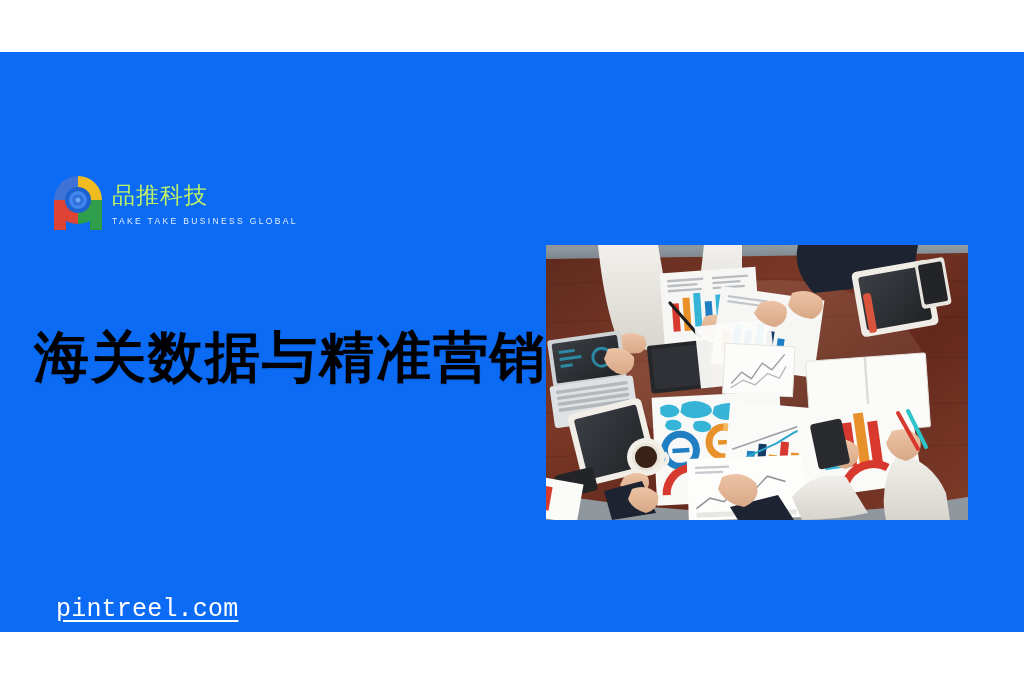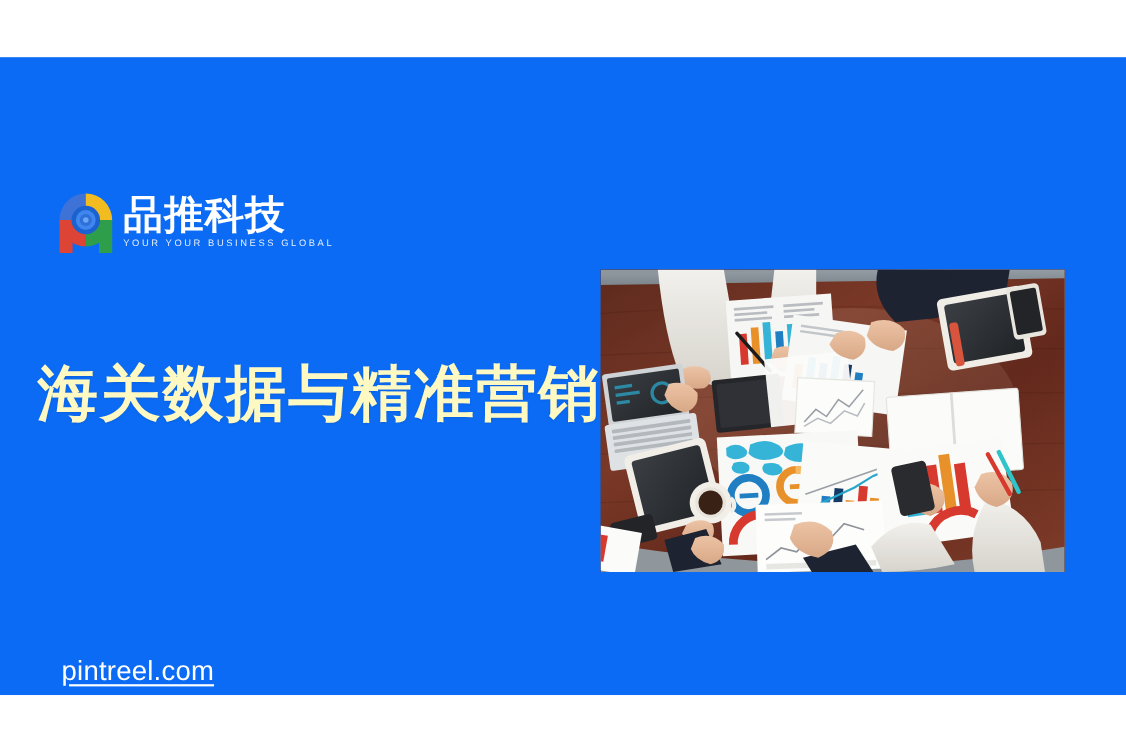--- a/index.html
+++ b/index.html
@@ -56,24 +56,24 @@
     height: 58px;
     flex: 0 0 auto;
     display: block;
   }
   .logo-text-wrap {
     margin-left: 8px;
     padding-top: 2px;
   }
   .logo-cn {
     font-family: "Liberation Sans", "DejaVu Sans", sans-serif;
-    font-size: 36px;
+    font-size: 23px;
     line-height: 38px;
-    font-weight: 700;
-    color: #ffffff;
+    font-weight: 400;
+    color: #bef264;
     letter-spacing: 1px;
     white-space: nowrap;
   }
   .logo-tagline {
     font-family: "Liberation Sans", "DejaVu Sans", sans-serif;
     font-size: 8.5px;
     line-height: 12px;
     font-weight: 400;
     color: #e6eefc;
     letter-spacing: 2.35px;
@@ -87,32 +87,32 @@
     left: 34px;
     top: 272px;
     width: 460px;
     text-align: center;
   }
   .headline-line {
     font-family: "Liberation Serif", "DejaVu Serif", serif;
     font-weight: 700;
     font-size: 55px;
     line-height: 67px;
-    color: #fef9c3;
+    color: #000000;
     letter-spacing: 2px;
     white-space: nowrap;
     text-shadow: 0 1px 2px rgba(0,0,0,0.10);
   }
 
   
   .site-url {
     position: absolute;
     left: 56px;
     top: 543px;
-    font-family: Liberation Sans, sans-serif;
+    font-family: Liberation Mono, monospace;
     font-size: 25px;
     line-height: 30px;
     color: #ffffff;
     text-decoration: underline;
     text-underline-offset: 4px;
     letter-spacing: 0.2px;
     cursor: pointer;
   }
 
   
@@ -147,21 +147,21 @@
         <path d="M2 26 L14 26 L14 56 L2 56 Z" fill="#dd4436"></path>
         <path d="M38 26 L50 26 L50 56 L38 56 Z" fill="#2f9e4a"></path>
 
         <circle cx="26" cy="26" r="13" fill="#1b62d0"></circle>
         <circle cx="26" cy="26" r="9" fill="#3f86ee"></circle>
         <circle cx="26" cy="26" r="5.5" fill="#2f6fd8"></circle>
         <circle cx="26" cy="26" r="2.5" fill="#6aa6f6"></circle>
       </svg>
       <div class="logo-text-wrap">
         <div class="logo-cn">品推科技</div>
-        <div class="logo-tagline">YOUR YOUR BUSINESS GLOBAL</div>
+        <div class="logo-tagline">TAKE TAKE BUSINESS GLOBAL</div>
       </div>
     </div>
 
     <div class="headline">
       <div class="headline-line">海关数据与精准营销</div>
     </div>
 
     <div class="site-url">pintreel.com</div>
 
     <div class="photo-frame">

